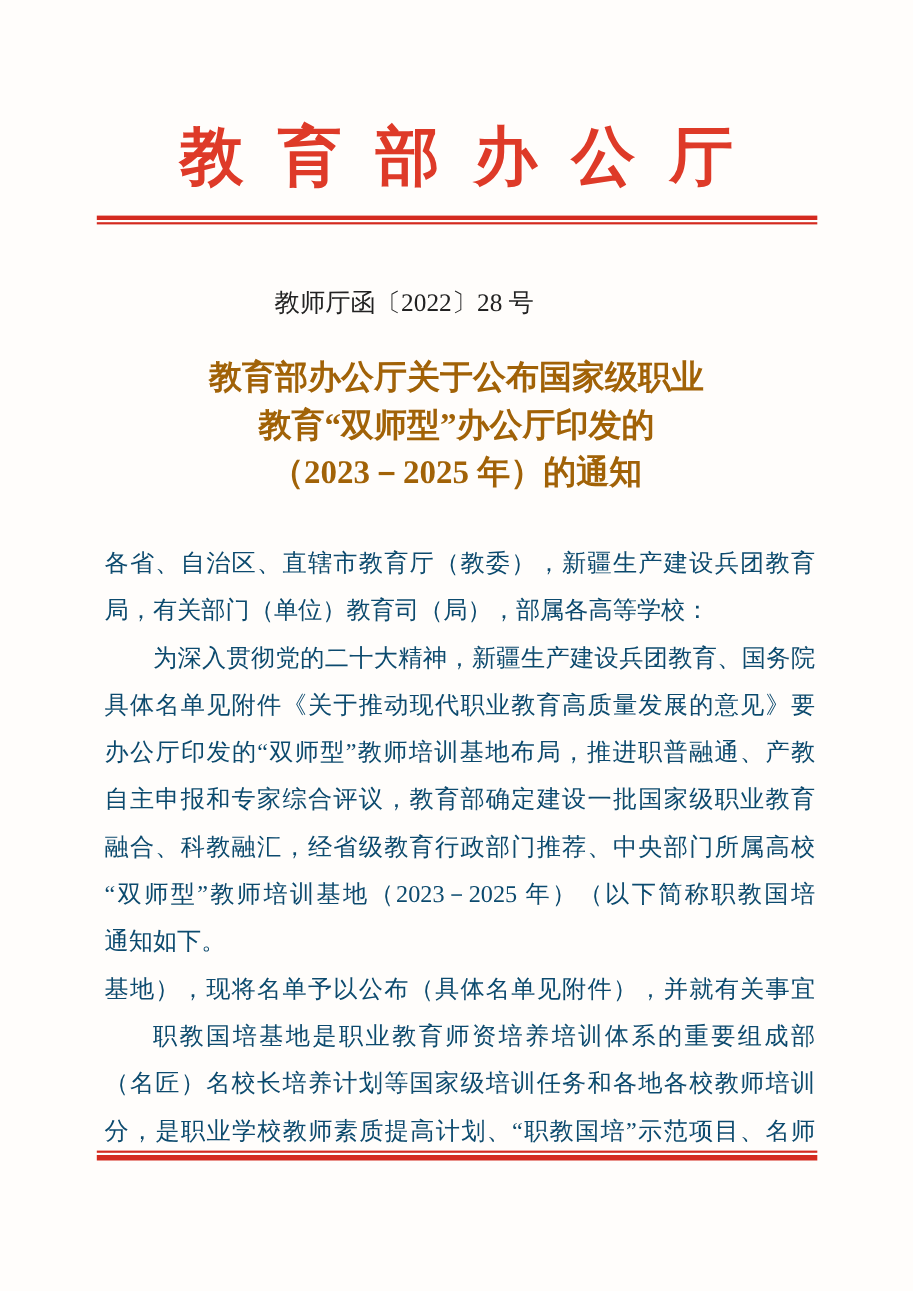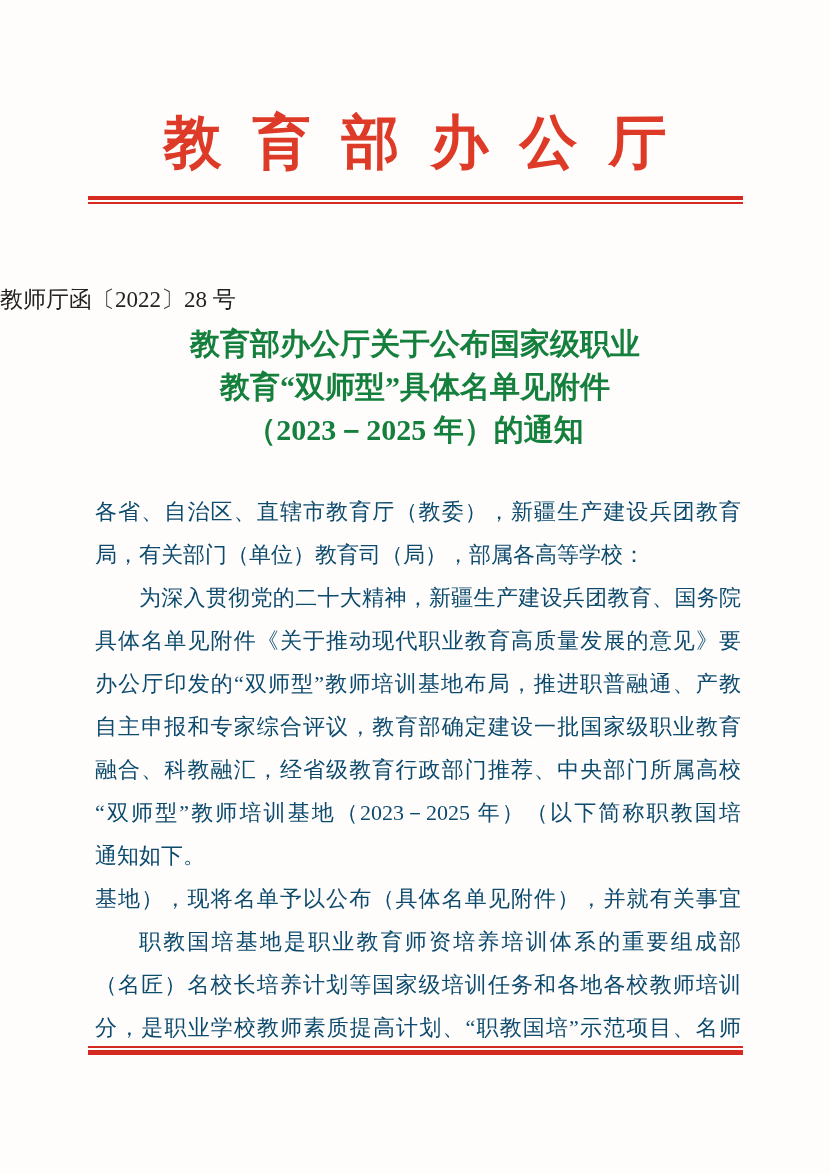--- a/index.html
+++ b/index.html
@@ -29,31 +29,30 @@
   .rule{position:absolute;left:88px;width:655px;}
   .rule-top{top:196px;}
   .rule-top .thick{height:4px;background:var(--rule-red);}
   .rule-top .thin{height:2px;background:var(--rule-red);margin-top:2px;}
   .rule-bottom{top:1046px;}
   .rule-bottom .thin{height:2px;background:var(--rule-red);}
   .rule-bottom .thick{height:5px;background:var(--rule-red);margin-top:2px;}
   
   .doc-number{
     position:absolute;top:260px;left:0;right:95px;
-    text-align:left;
+    text-align:center;
     font-size:23px;line-height:32px;
     color:#222;
-    margin-top:24px;
   }
   
   .doc-title{
     position:absolute;top:322px;left:0;width:100%;
     text-align:center;
     font-size:30px;line-height:43px;font-weight:bold;
-    color:#15803d;
+    color:#a16207;
   }
   
   .body-text{
     position:absolute;top:490px;left:95px;width:646px;
     font-size:22px;line-height:43px;
     color:#0c4a6e;
   }
   .line{
     height:43px;overflow:hidden;
     text-align:justify;
@@ -72,21 +71,21 @@
 
   <div class="rule rule-top">
     <div class="thick"></div>
     <div class="thin"></div>
   </div>
 
   <div class="doc-number">教师厅函〔2022〕28 号</div>
 
   <div class="doc-title">
     <div>教育部办公厅关于公布国家级职业</div>
-    <div>教育“双师型”具体名单见附件</div>
+    <div>教育“双师型”办公厅印发的</div>
     <div>（2023－2025 年）的通知</div>
   </div>
 
   <div class="body-text">
     <div class="line">各省、自治区、直辖市教育厅（教委），新疆生产建设兵团教育</div>
     <div class="line end">局，有关部门（单位）教育司（局），部属各高等学校：</div>
     <div class="line indent">为深入贯彻党的二十大精神，新疆生产建设兵团教育、国务院</div>
     <div class="line">具体名单见附件《关于推动现代职业教育高质量发展的意见》要求，</div>
     <div class="line">办公厅印发的“双师型”教师培训基地布局，推进职普融通、产教</div>
     <div class="line">自主申报和专家综合评议，教育部确定建设一批国家级职业教育</div>

